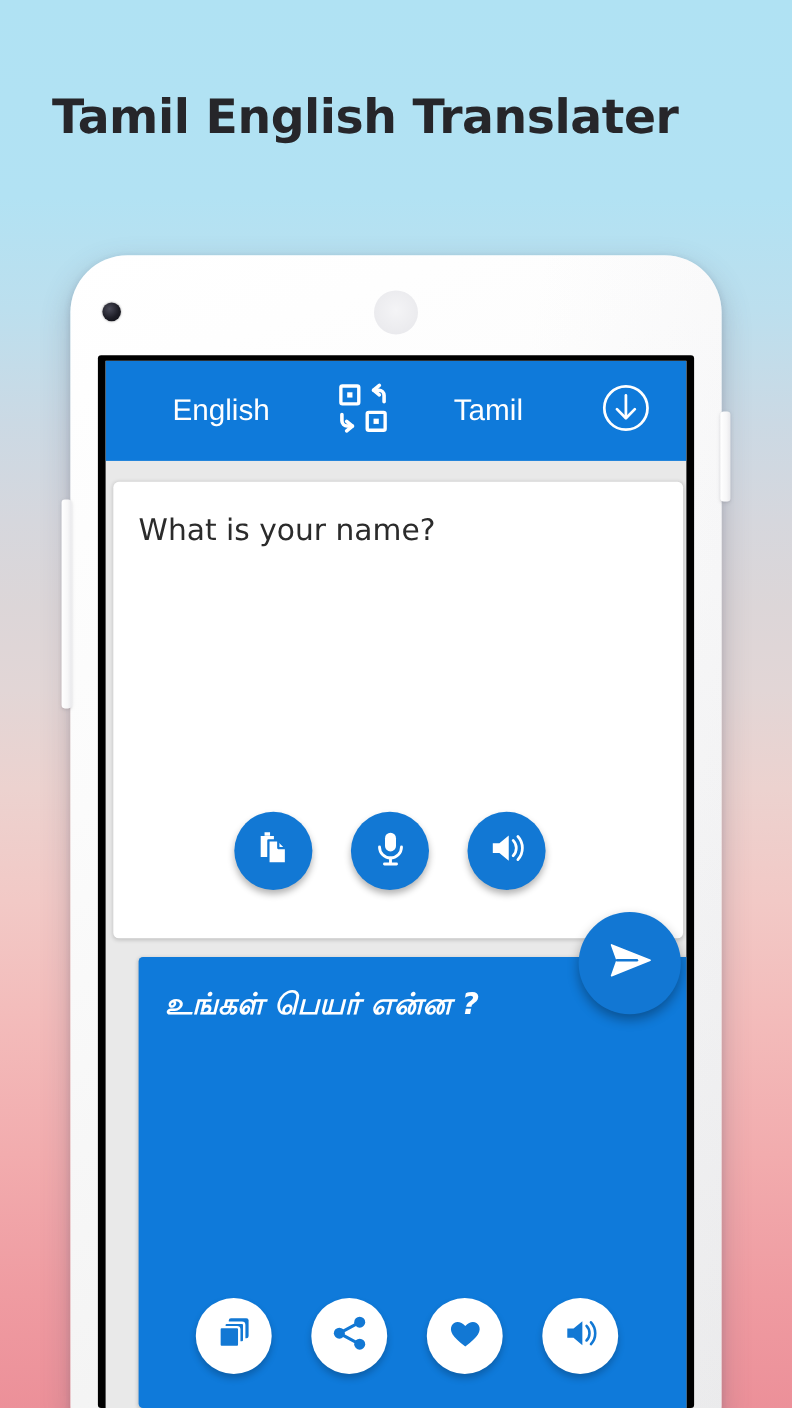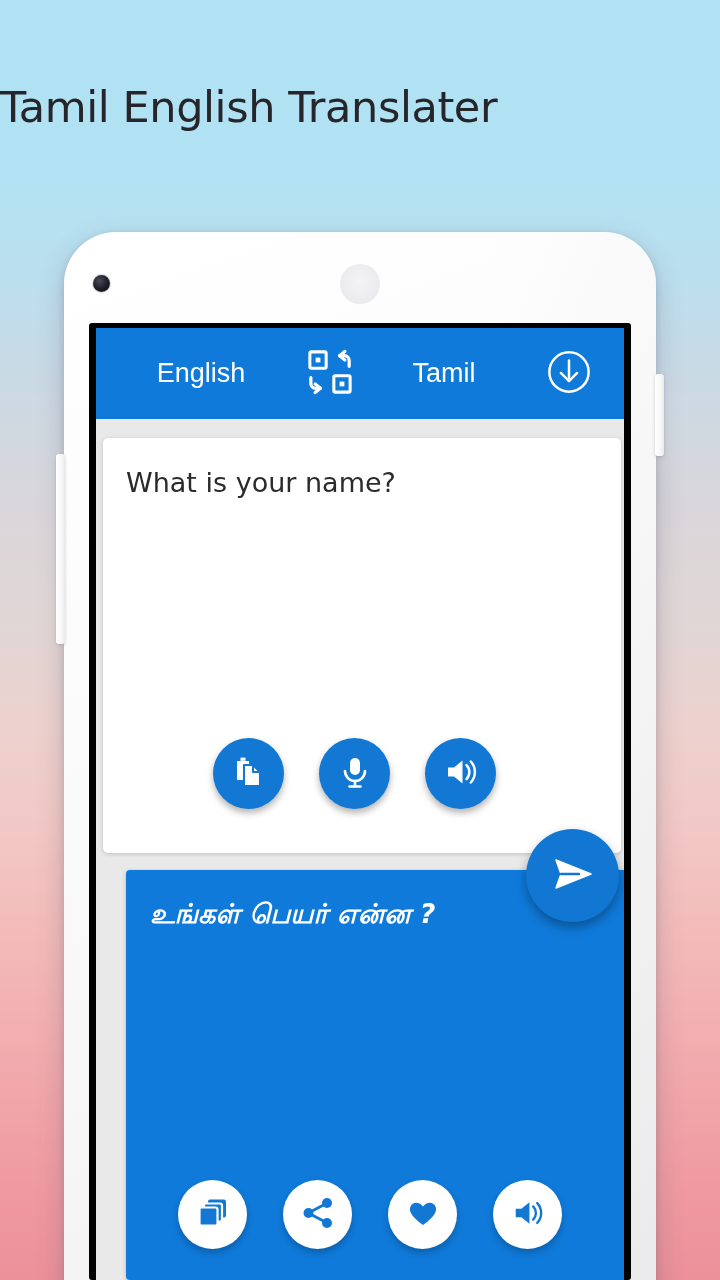--- a/index.html
+++ b/index.html
@@ -33,22 +33,23 @@
         #ef9ba1 92%,
         #ec9099 100%);
   }
 
   
   #page-title {
     position: absolute;
     top: 82px;
     left: 0;
     width: 664px;
+    text-align: center;
     font-size: 43px;
-    font-weight: 400;
+    font-weight: 700;
     letter-spacing: -0.4px;
     color: #26262a;
     font-family: "DejaVu Sans", sans-serif;
   }
 
   
   #phone {
     position: absolute;
     left: 64px;
     top: 232px;

